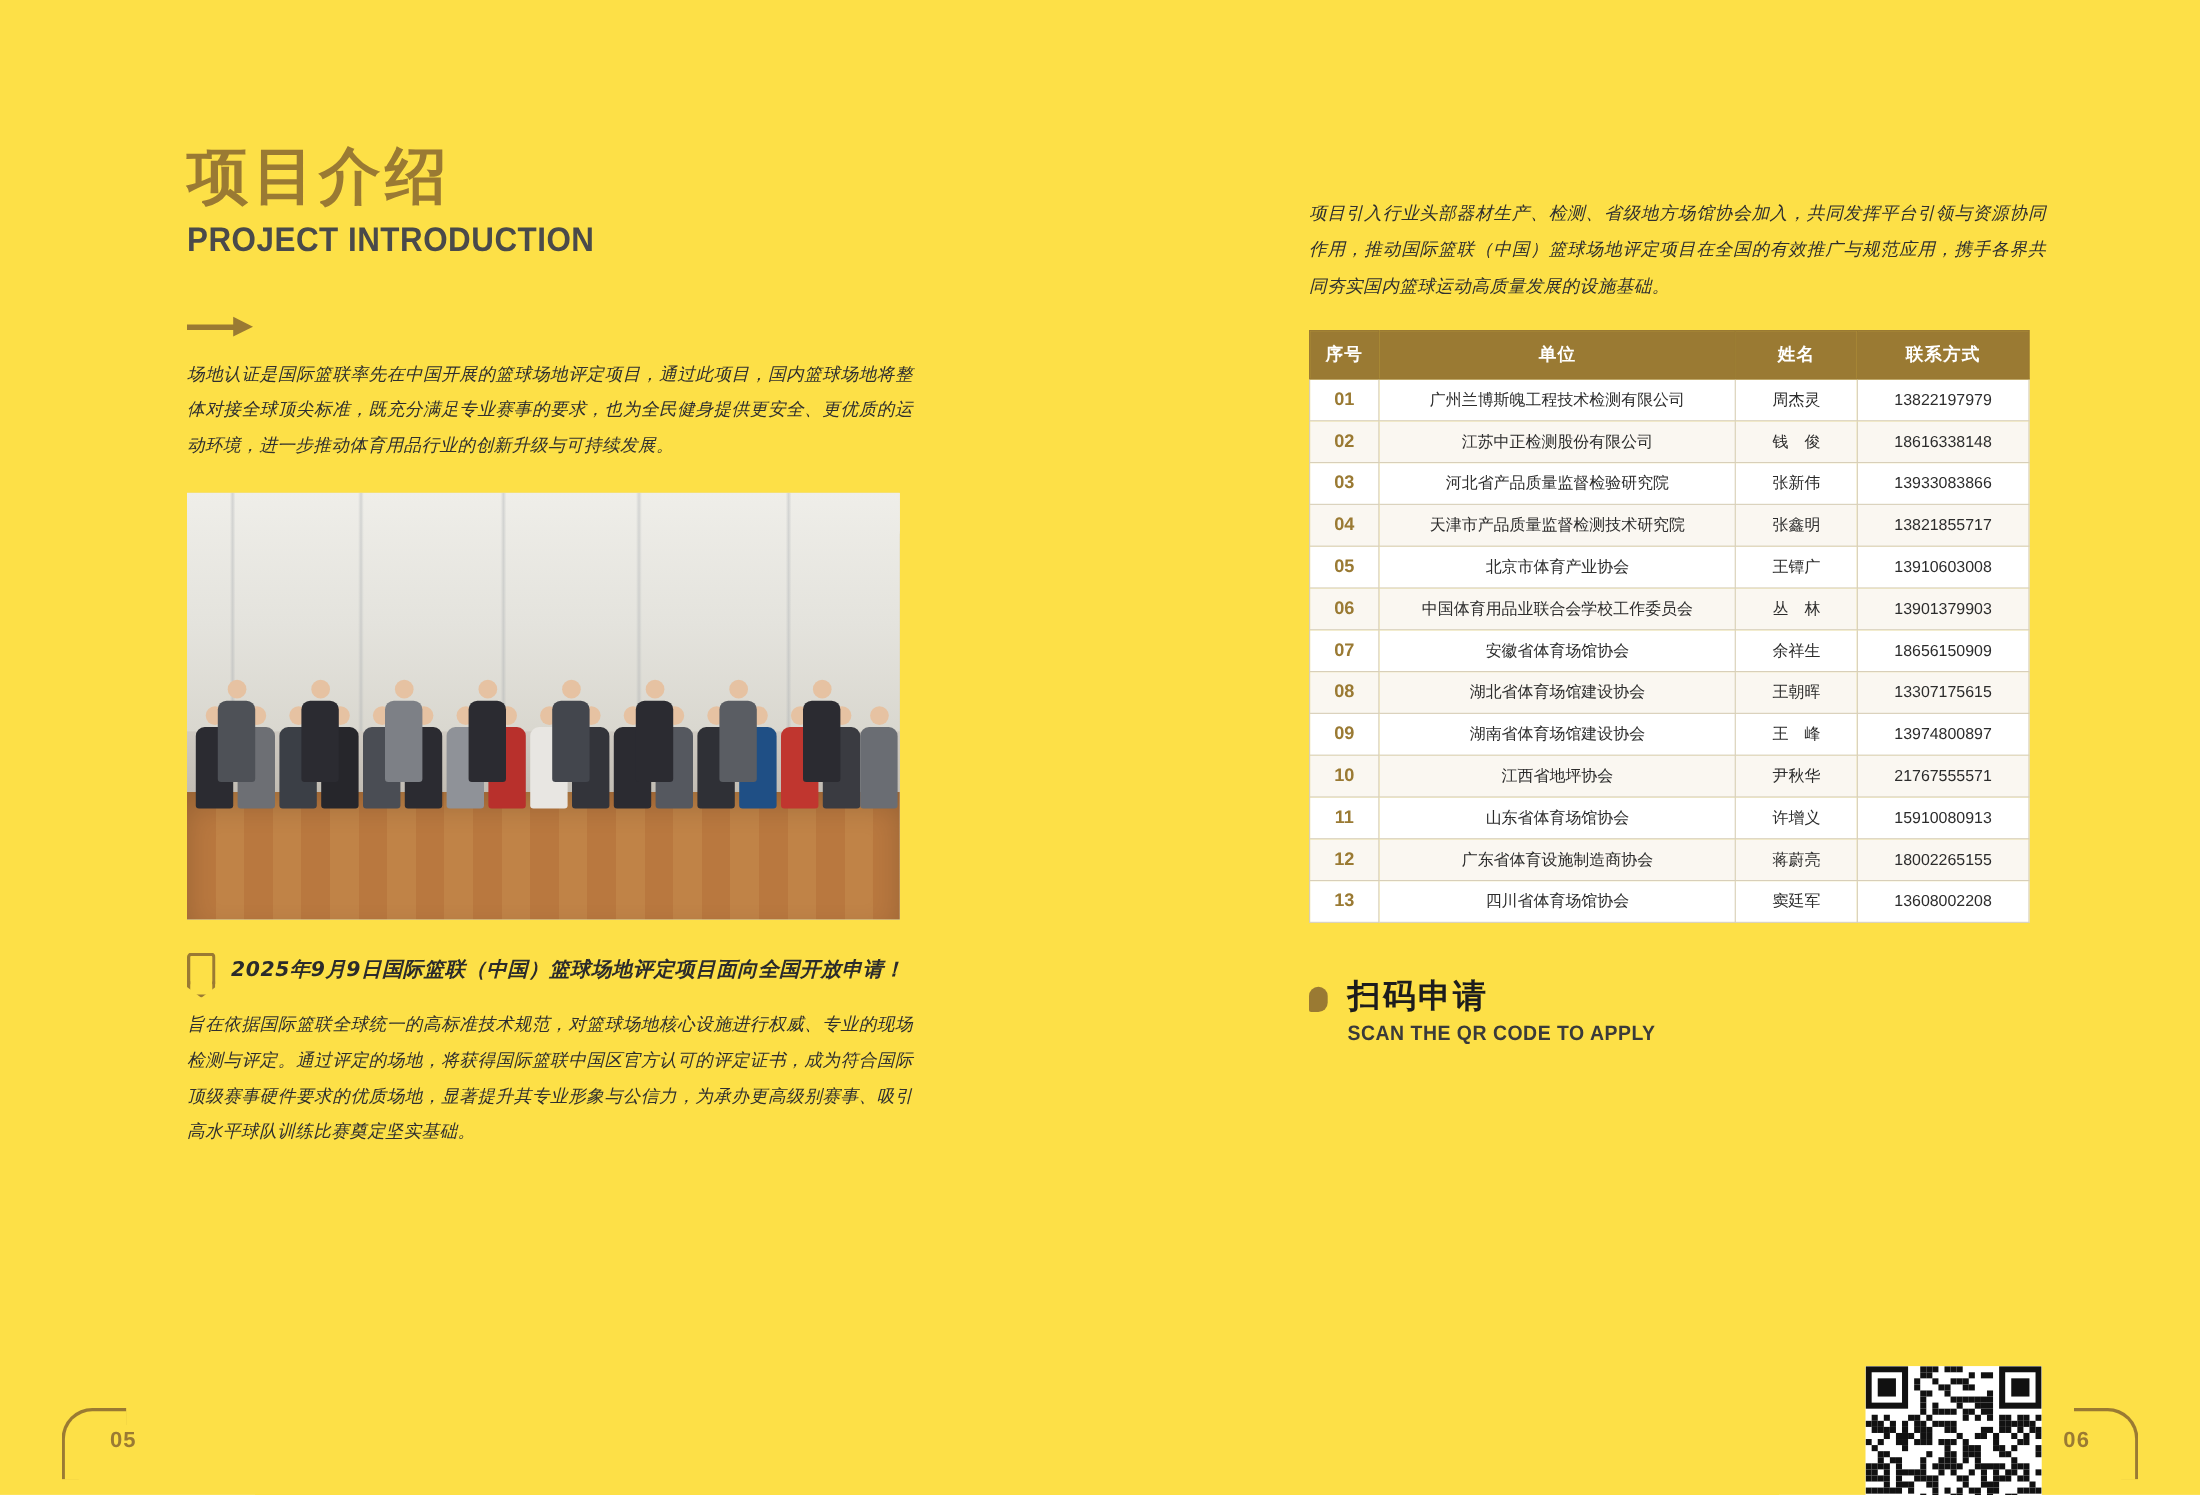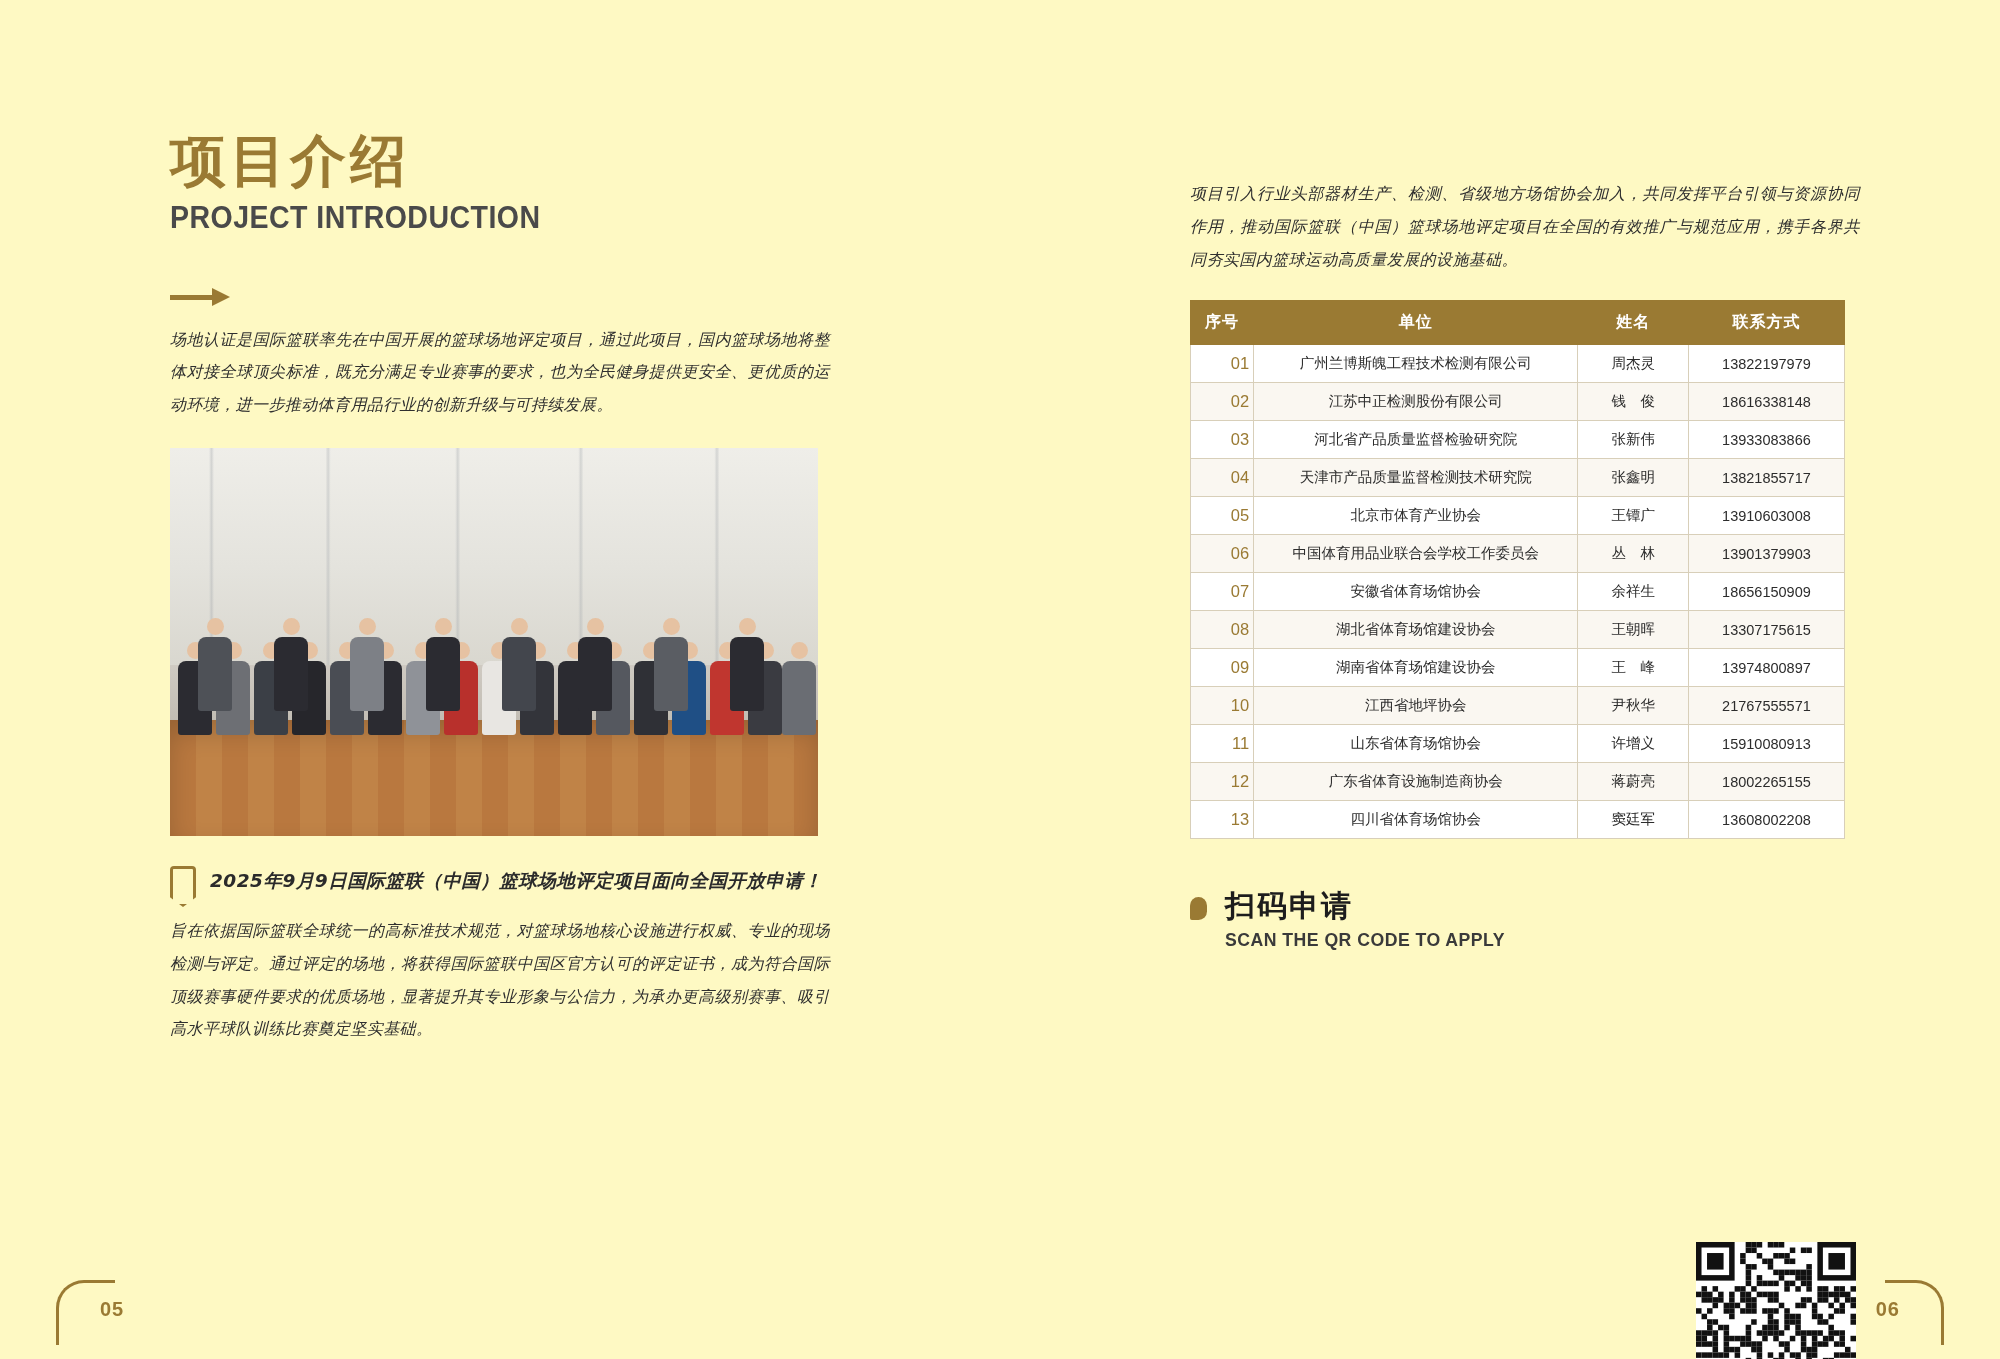--- a/index.html
+++ b/index.html
@@ -10,21 +10,21 @@
   body {
     width: 2000px;
     height: 1359px;
     font-family: "Liberation Sans", "DejaVu Sans", sans-serif;
     position: relative;
     overflow: hidden;
   }
   .page {
     position: absolute;
     inset: 0;
-    background: #fef9c3;
+    background: #fde047;
   }
   
   .left-col {
     position: absolute;
     left: 170px;
     top: 130px;
     width: 660px;
   }
   .title-cn {
     font-family: "DejaVu Sans", sans-serif;
@@ -206,25 +206,24 @@
     border: 1px solid #d8cfb9;
     font-size: 14.5px;
     color: #2c2c2c;
     padding: 9px 4px;
     text-align: center;
     background: #ffffff;
   }
   table.units tr:nth-child(even) td { background: #faf7f1; }
   table.units td.idx {
     font-family: "Liberation Sans", sans-serif;
-    font-weight: normal;
+    font-weight: bold;
     font-size: 16.5px;
     color: #9a7a33;
     width: 56px;
-    text-align: right;
   }
   table.units td.unit { width: 330px; }
   table.units td.name { width: 105px; text-align: center; }
   table.units td.phone { width: 150px; font-family: "Liberation Sans", sans-serif; font-size: 14.5px; }
   .qr-block {
     position: absolute;
     right: 0;
     top: 1064px;
     width: 168px;
     text-align: center;

